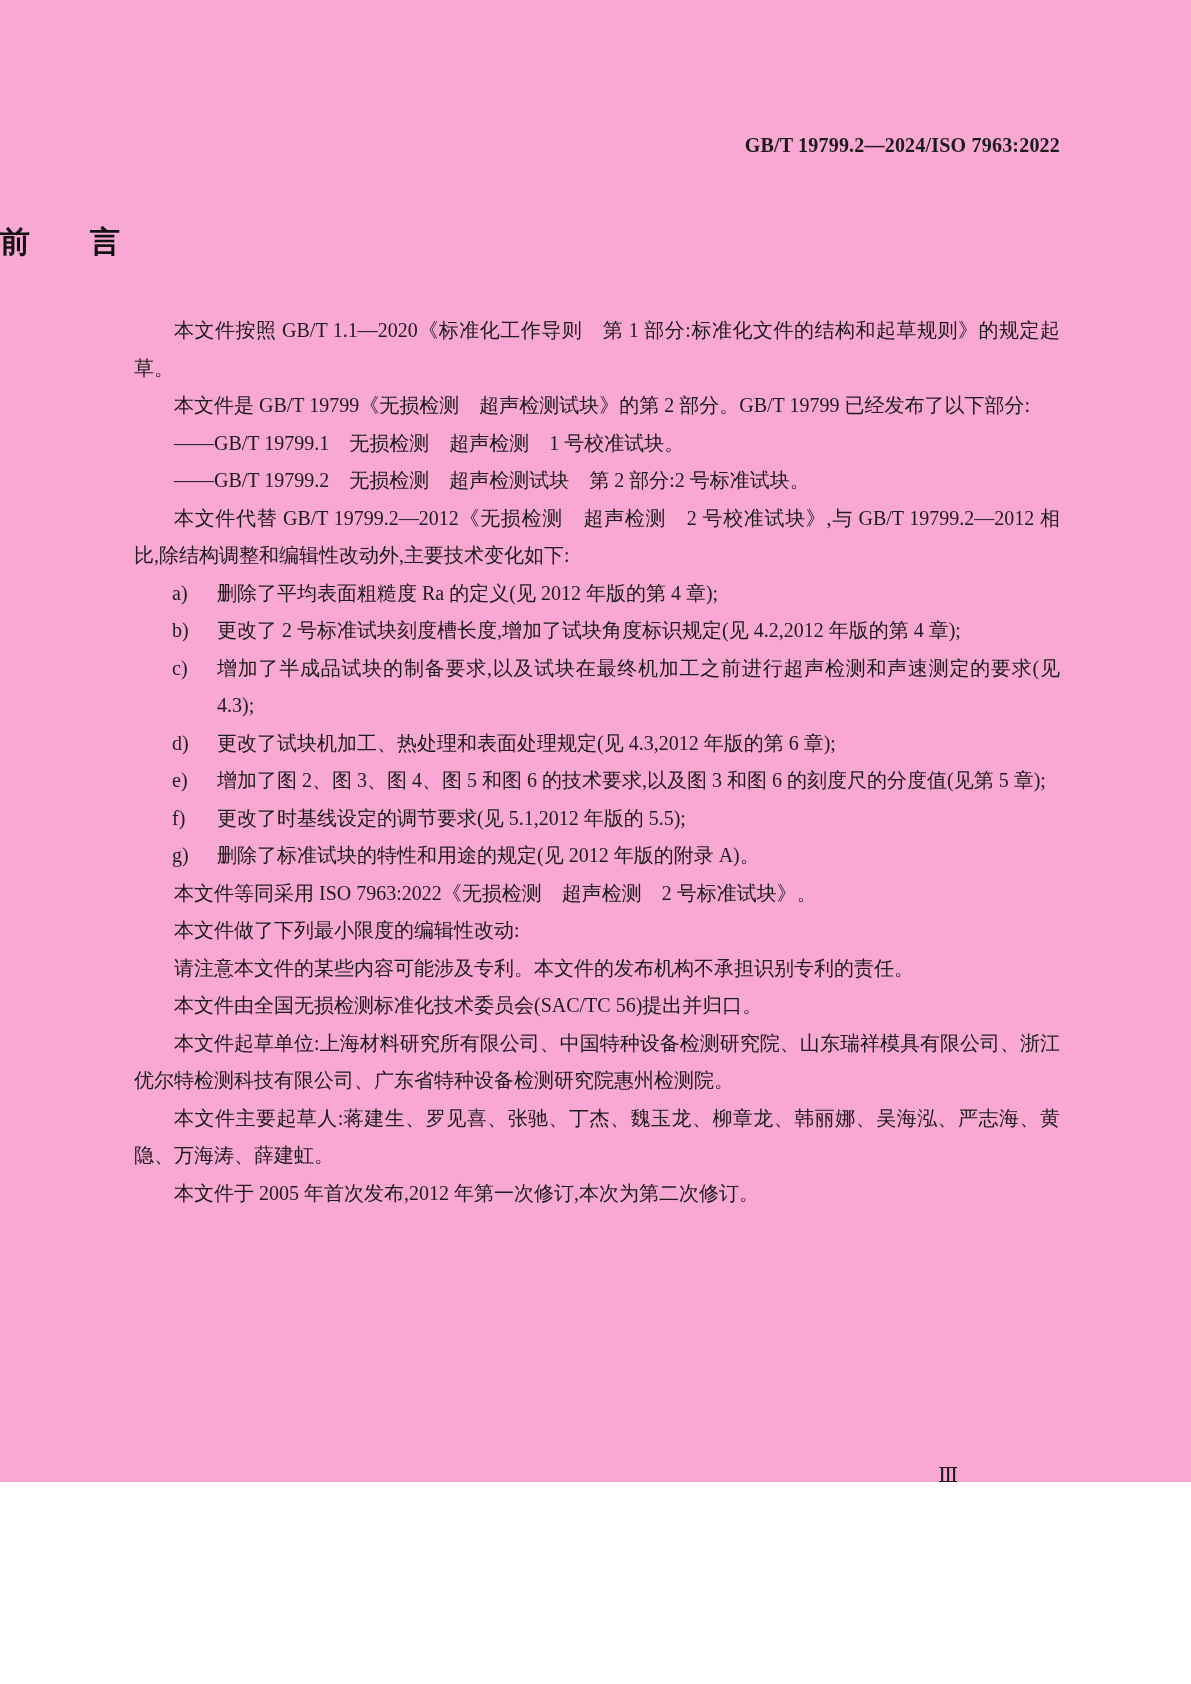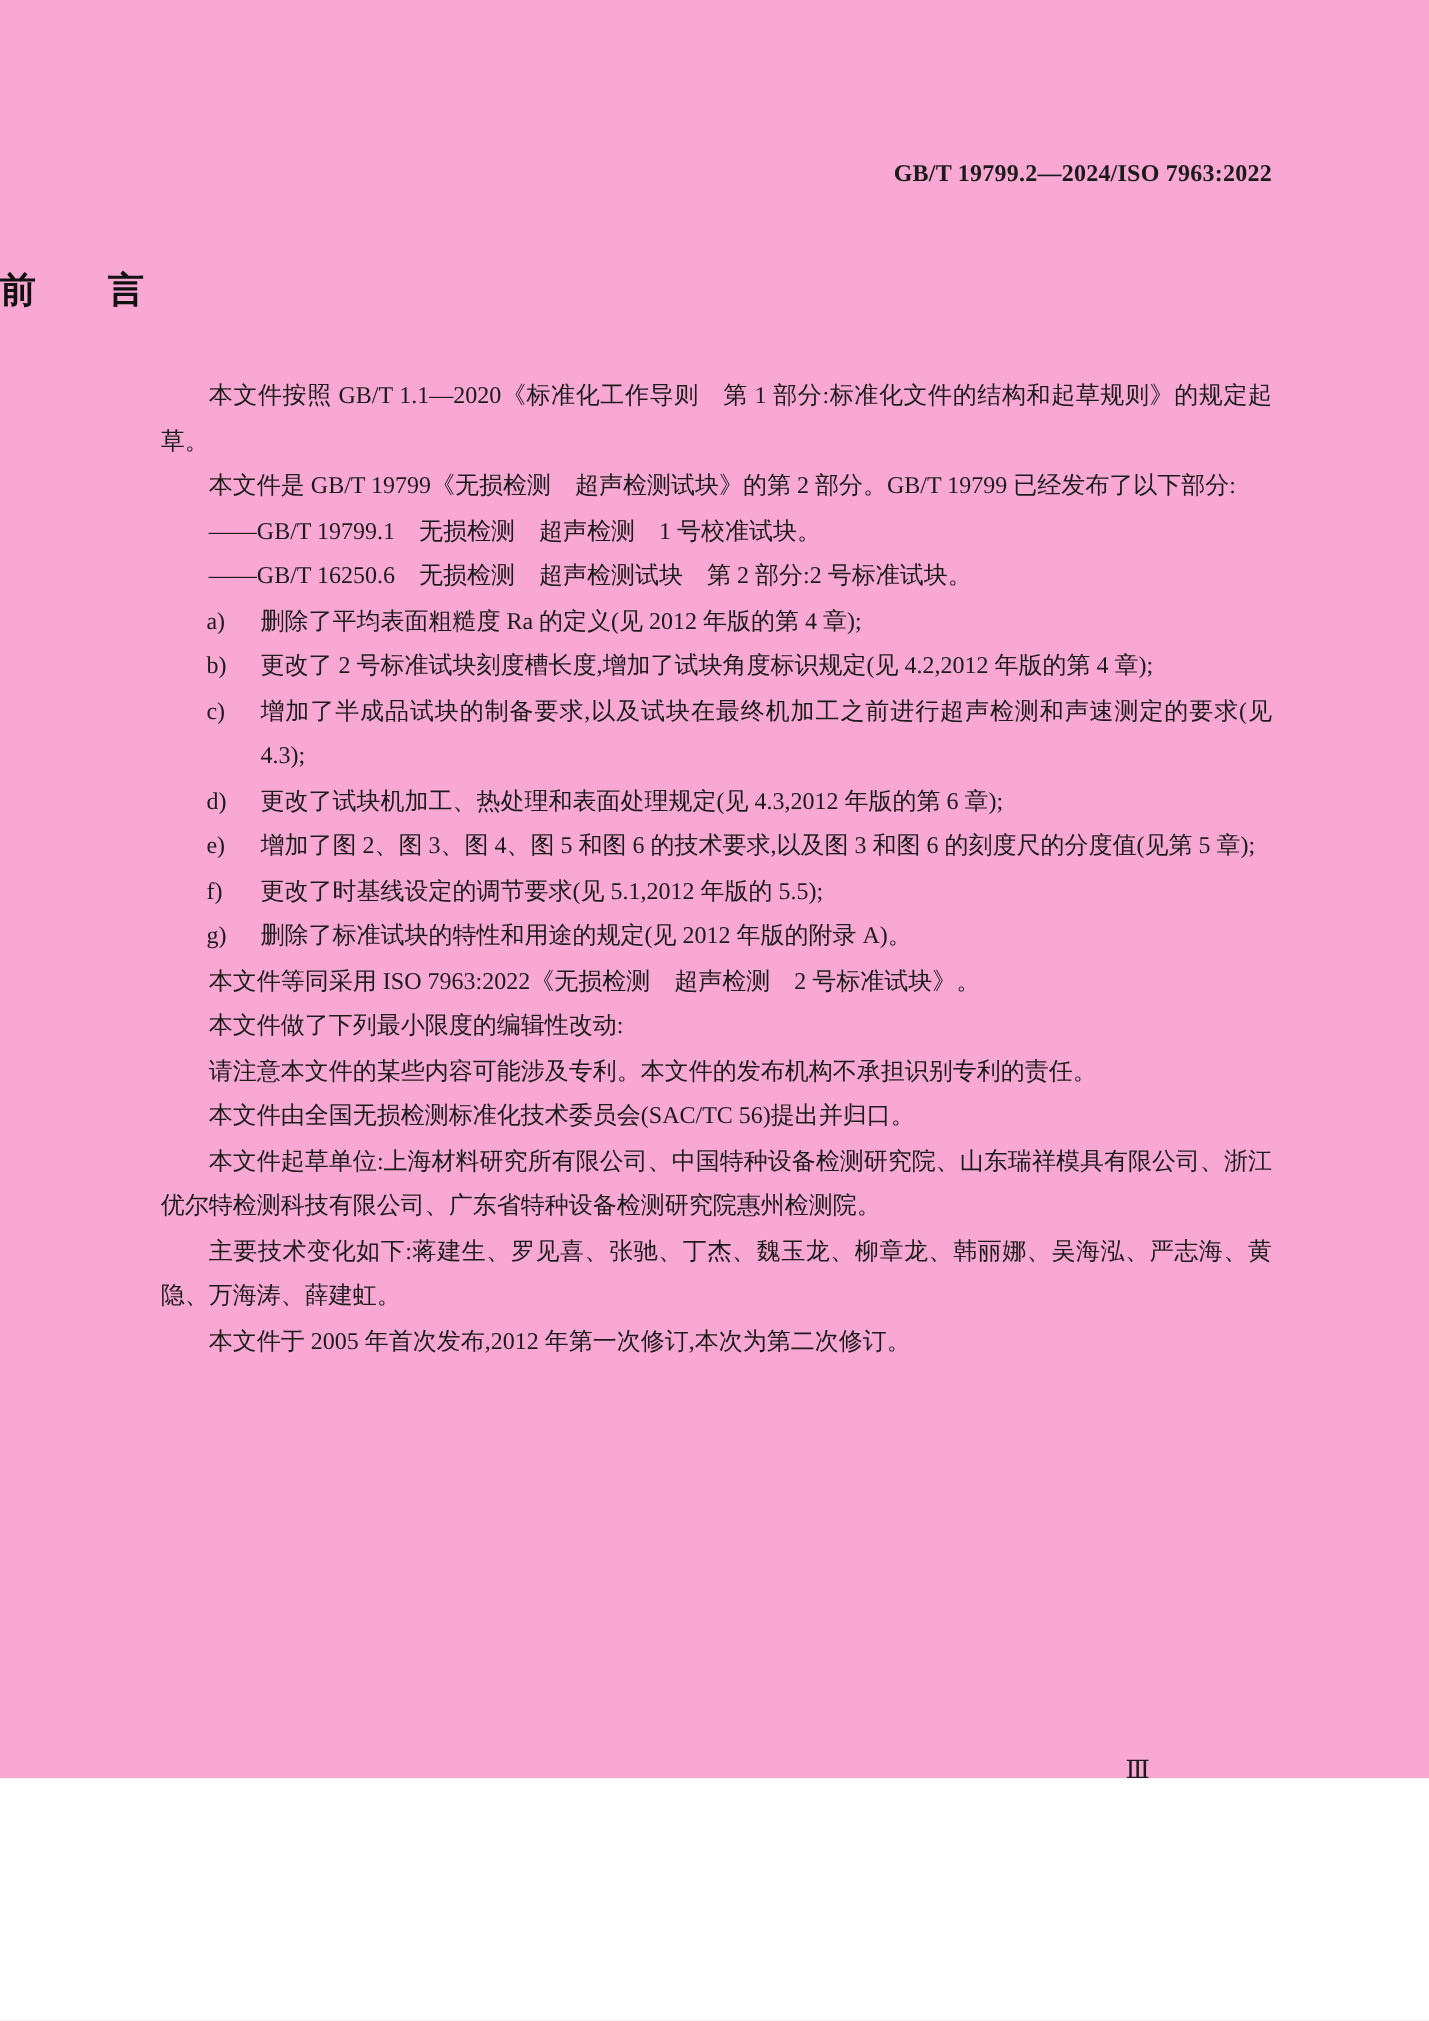--- a/index.html
+++ b/index.html
@@ -81,21 +81,22 @@
 <div class="page">
 
   <div class="doc-header">GB/T 19799.2—2024/ISO 7963:2022</div>
 
   <div class="doc-title">前　　言</div>
 
   <div class="doc-body">
     <p class="para indent">本文件按照 GB/T 1.1—2020《标准化工作导则　第 1 部分:标准化文件的结构和起草规则》的规定起草。</p>
     <p class="para indent">本文件是 GB/T 19799《无损检测　超声检测试块》的第 2 部分。GB/T 19799 已经发布了以下部分:</p>
     <p class="para dash">——GB/T 19799.1　无损检测　超声检测　1 号校准试块。</p>
-    <p class="para dash">——GB/T 16250.6　无损检测　超声检测试块　第 2 部分:2 号标准试块。</p>
+    <p class="para dash">——GB/T 19799.2　无损检测　超声检测试块　第 2 部分:2 号标准试块。</p>
+    <p class="para indent">本文件代替 GB/T 19799.2—2012《无损检测　超声检测　2 号校准试块》,与 GB/T 19799.2—2012 相比,除结构调整和编辑性改动外,主要技术变化如下:</p>
 
     <div class="para list">
       <span class="marker">a)</span>
       <span class="list-text">删除了平均表面粗糙度 Ra 的定义(见 2012 年版的第 4 章);</span>
     </div>
     <div class="para list">
       <span class="marker">b)</span>
       <span class="list-text">更改了 2 号标准试块刻度槽长度,增加了试块角度标识规定(见 4.2,2012 年版的第 4 章);</span>
     </div>
     <div class="para list">
@@ -117,19 +118,19 @@
     <div class="para list">
       <span class="marker">g)</span>
       <span class="list-text">删除了标准试块的特性和用途的规定(见 2012 年版的附录 A)。</span>
     </div>
 
     <p class="para indent">本文件等同采用 ISO 7963:2022《无损检测　超声检测　2 号标准试块》。</p>
     <p class="para indent">本文件做了下列最小限度的编辑性改动:</p>
     <p class="para indent">请注意本文件的某些内容可能涉及专利。本文件的发布机构不承担识别专利的责任。</p>
     <p class="para indent">本文件由全国无损检测标准化技术委员会(SAC/TC 56)提出并归口。</p>
     <p class="para indent">本文件起草单位:上海材料研究所有限公司、中国特种设备检测研究院、山东瑞祥模具有限公司、浙江优尔特检测科技有限公司、广东省特种设备检测研究院惠州检测院。</p>
-    <p class="para indent">主要技术变化如下:蒋建生、罗见喜、张驰、丁杰、魏玉龙、柳章龙、韩丽娜、吴海泓、严志海、黄隐、万海涛、薛建虹。</p>
+    <p class="para indent">本文件主要起草人:蒋建生、罗见喜、张驰、丁杰、魏玉龙、柳章龙、韩丽娜、吴海泓、严志海、黄隐、万海涛、薛建虹。</p>
     <p class="para indent">本文件于 2005 年首次发布,2012 年第一次修订,本次为第二次修订。</p>
   </div>
 
   <div class="doc-footer">Ⅲ</div>
 
 </div>
 
 </body></html>

